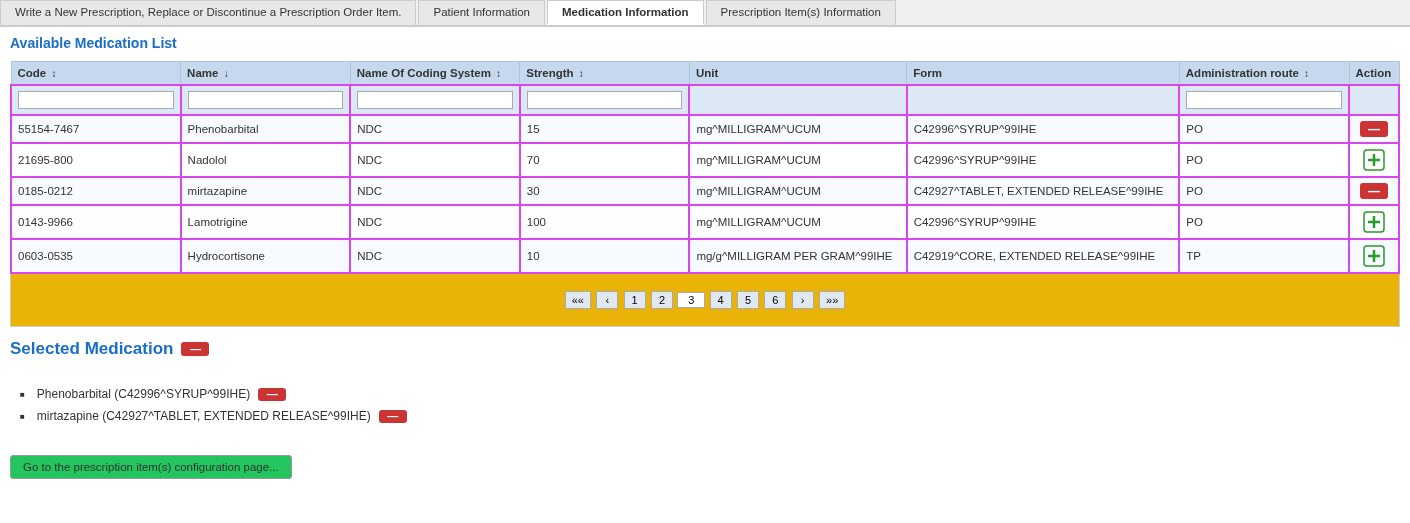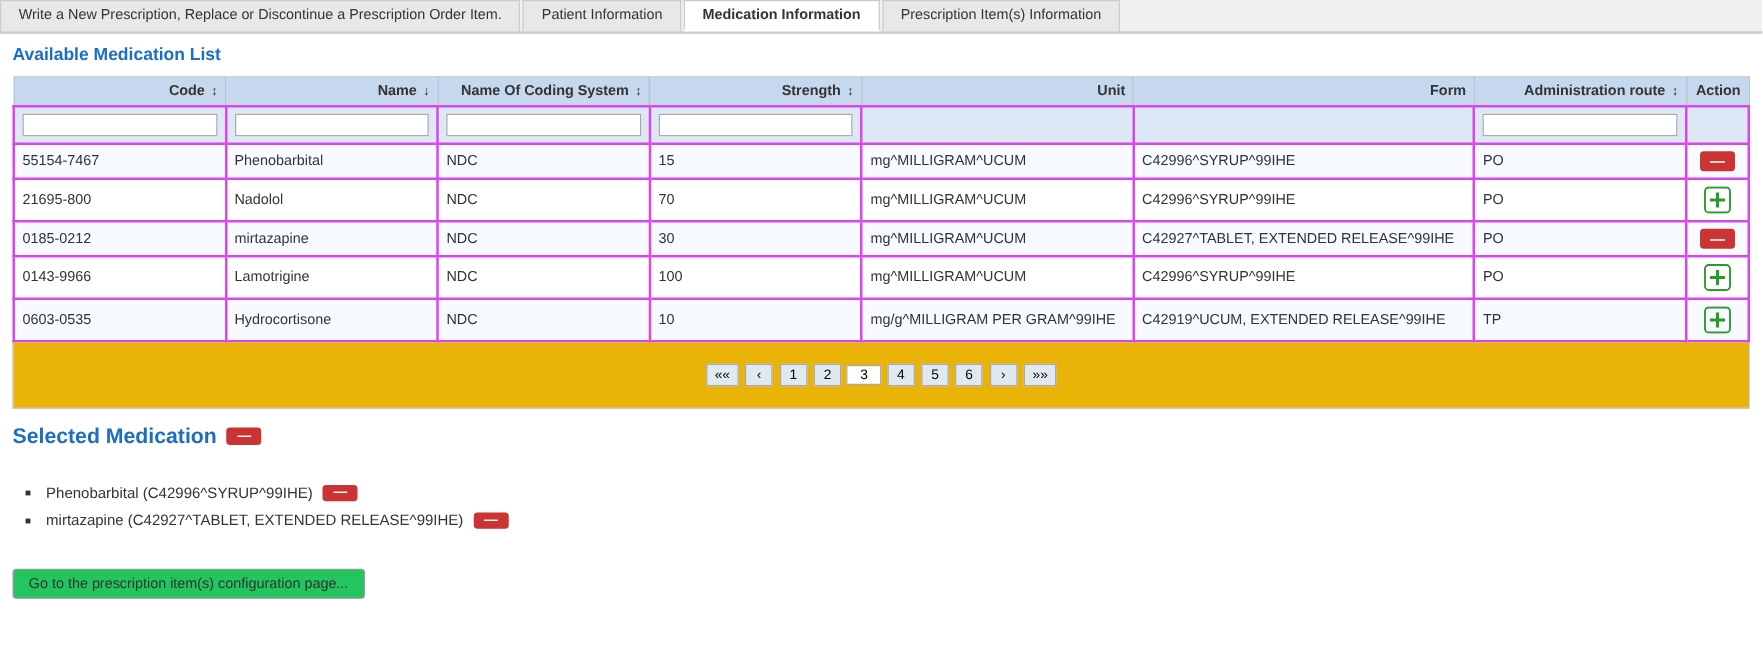--- a/index.html
+++ b/index.html
@@ -38,21 +38,21 @@
     .med-table {
       width: 100%;
       border-collapse: collapse;
       border: 1px solid #b0c4d8;
       margin-bottom: 0;
     }
     .med-table th {
       background: #c5d8ed;
       border: 1px solid #b0c4d8;
       padding: 5px 6px;
-      text-align: right;
+      text-align: left;
       font-size: 11.5px;
       font-weight: bold;
       white-space: nowrap;
     }
     .med-table th .sort-arrow { font-size: 10px; margin-left: 2px; }
     .filter-row td {
       background: #dce8f5;
       padding: 3px 4px;
       border: 1px solid #b0c4d8;
     }
@@ -262,21 +262,21 @@
         <line x1="11" y1="5" x2="11" y2="17" stroke="#2a9a2a" stroke-width="2.5"></line>
         <line x1="5" y1="11" x2="17" y2="11" stroke="#2a9a2a" stroke-width="2.5"></line>
       </svg></button></td>
         </tr>
         <tr>
           <td>0603-0535</td>
           <td>Hydrocortisone</td>
           <td>NDC</td>
           <td>10</td>
           <td>mg/g^MILLIGRAM PER GRAM^99IHE</td>
-          <td>C42919^UCUM, EXTENDED RELEASE^99IHE</td>
+          <td>C42919^CORE, EXTENDED RELEASE^99IHE</td>
           <td>TP</td>
           <td class="action-cell"><button class="btn-add" title="Add"><svg width="22" height="22" viewBox="0 0 22 22">
         <rect x="1" y="1" width="20" height="20" rx="3" fill="none" stroke="#2a9a2a" stroke-width="1.5"></rect>
         <line x1="11" y1="5" x2="11" y2="17" stroke="#2a9a2a" stroke-width="2.5"></line>
         <line x1="5" y1="11" x2="17" y2="11" stroke="#2a9a2a" stroke-width="2.5"></line>
       </svg></button></td>
         </tr>
       </tbody>
   </table>
 

